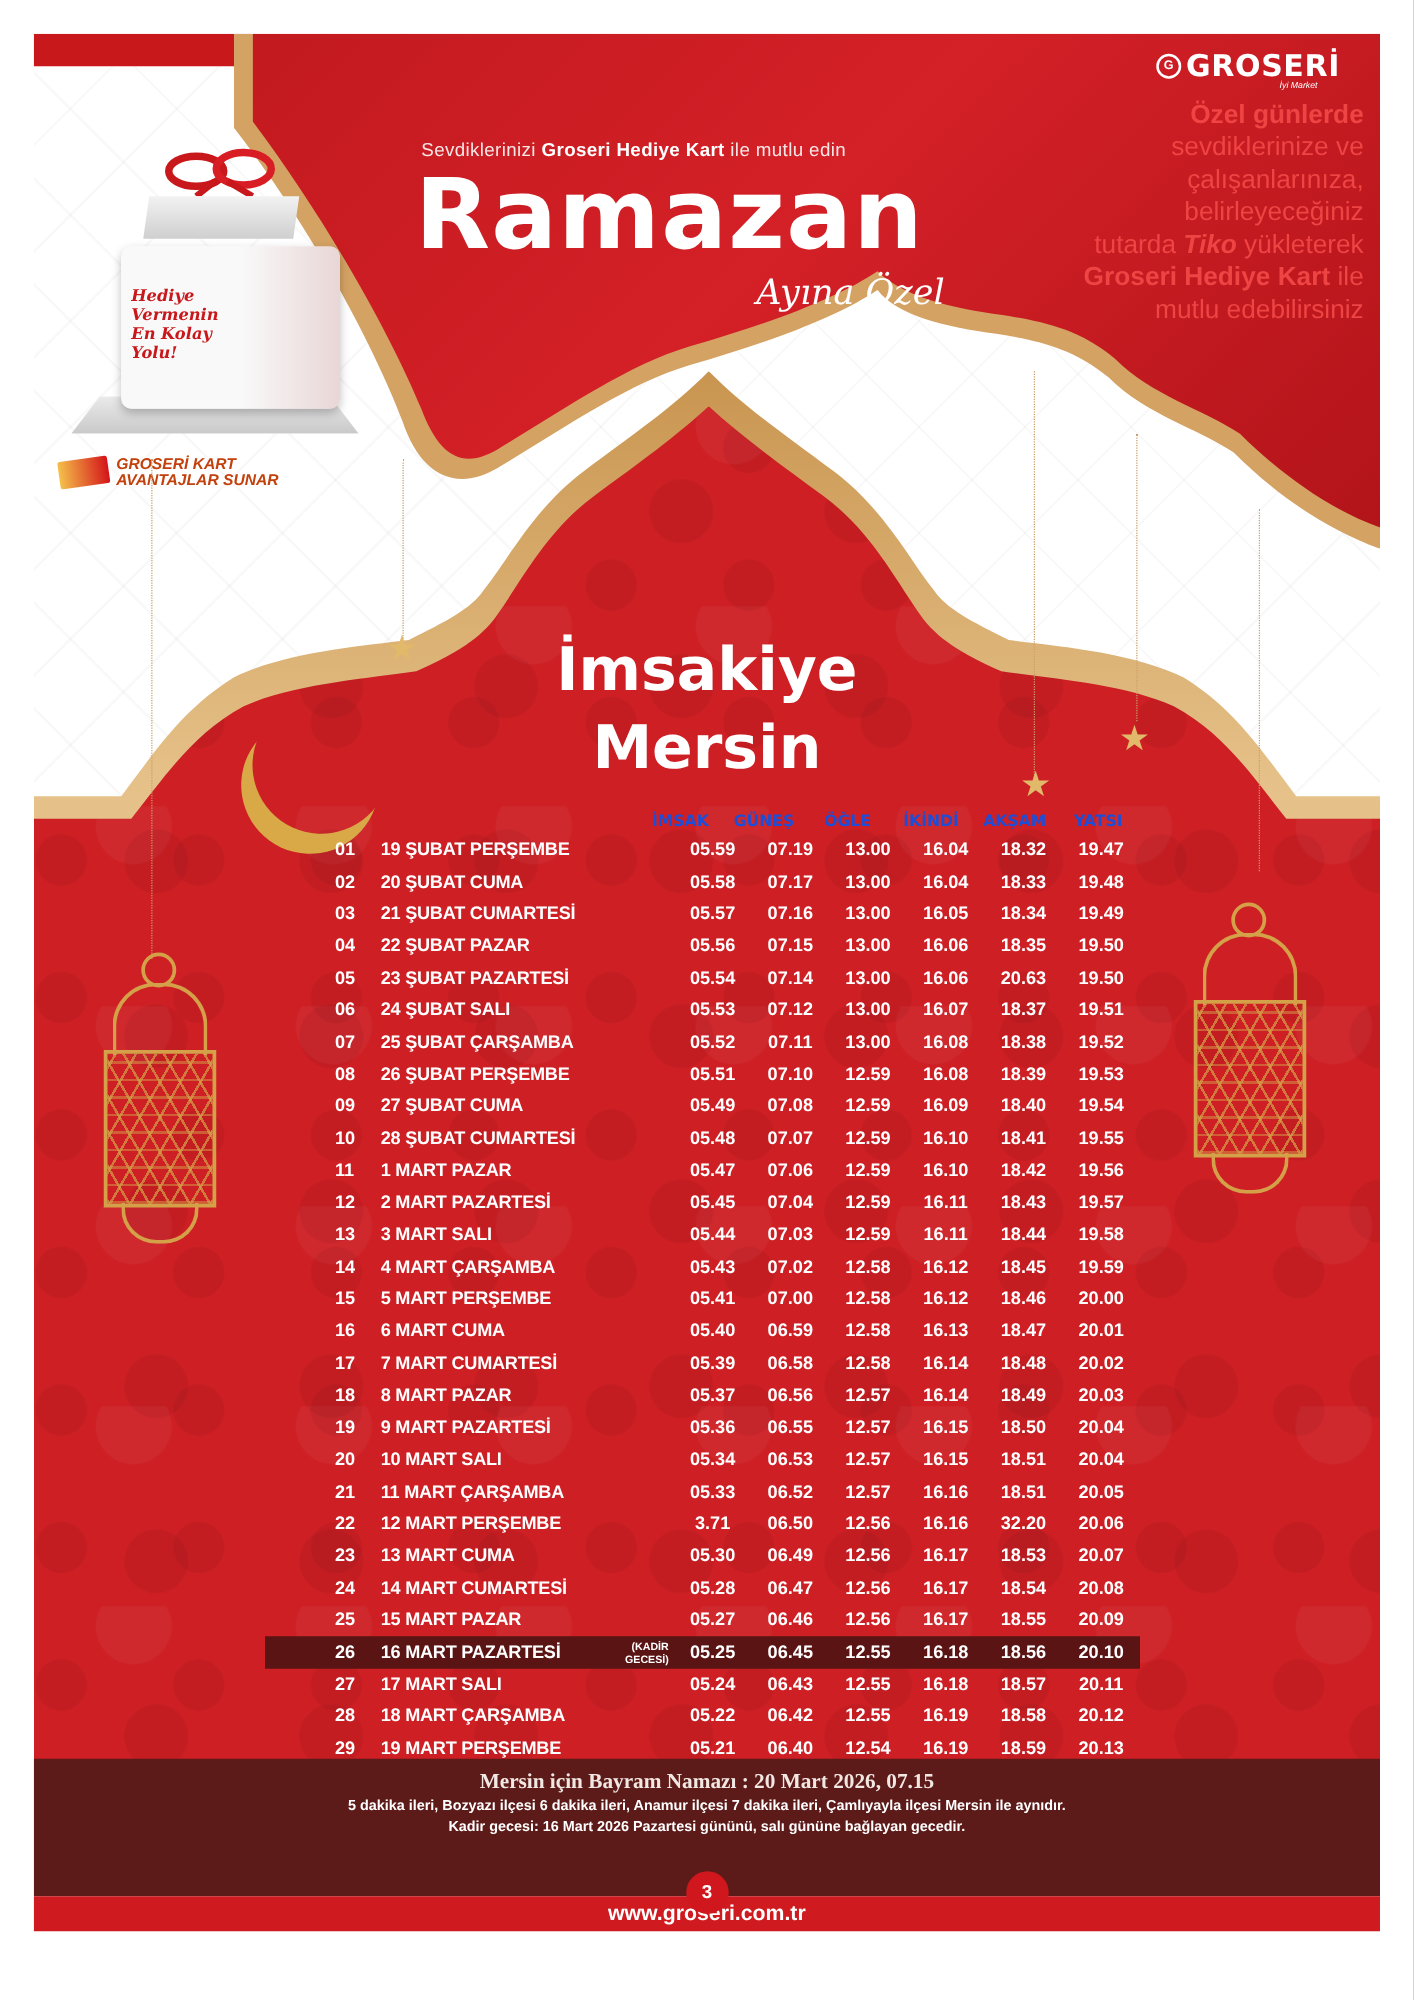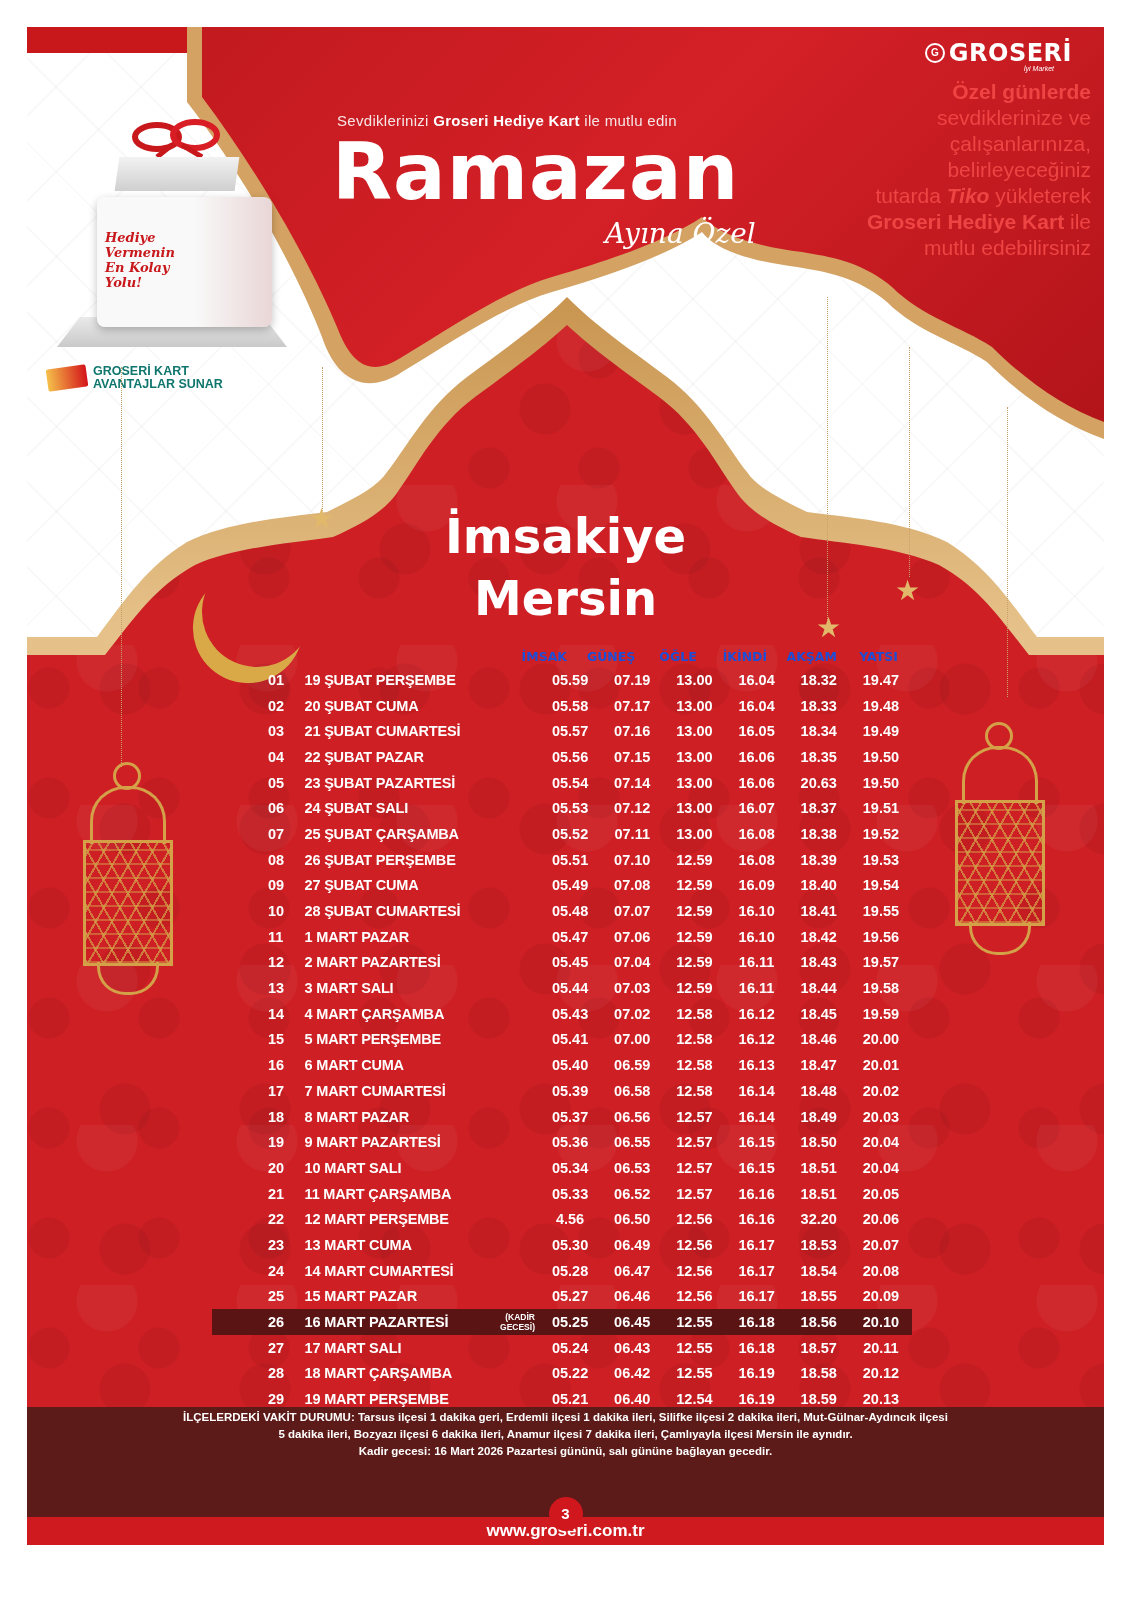--- a/index.html
+++ b/index.html
@@ -61,21 +61,21 @@
   .gift-card-text {
     position: absolute; left: 8px; top: 8px; color: #c8181b; font-family: "DejaVu Serif", serif;
     font-style: italic; font-weight: bold; font-size: 13px; line-height: 15px; width: 80px; margin-top: 25px;
   }
   .gift-box-bottom {
     position: absolute; left: 10px; top: 240px; width: 230px; height: 30px;
     background: linear-gradient(180deg,#eaeaea,#c9c9c9); clip-path: polygon(10% 0,90% 0,100% 100%,0 100%);
   }
   .kart-promo { position: absolute; left: 20px; top: 338px; display: flex; align-items: center; gap: 6px; }
   .kart-thumb { width: 40px; height: 22px; background: linear-gradient(90deg,#f5c04a,#d4141a); border-radius: 2px; transform: rotate(-8deg); }
-  .kart-text { color: #0f766e; font-weight: bold; font-size: 12.5px; line-height: 13px; }
+  .kart-text { color: #c2410c; font-weight: bold; font-size: 12.5px; line-height: 13px; font-style: italic; }
 
   .tagline { position: absolute; left: 310px; top: 85px; color: #f6e6e6; font-size: 15px; letter-spacing: 0.3px; }
   .tagline b { color: #ffffff; }
   .title-ramazan {
     position: absolute; left: 305px; top: 100px; color: #ffffff; font-weight: bold;
     font-size: 78px; letter-spacing: 1px; font-family: "DejaVu Sans", sans-serif;
   }
   .title-script {
     position: absolute; left: 578px; top: 190px; color: #ffffff; font-family: "DejaVu Serif", serif;
     font-style: italic; font-size: 28px;
@@ -462,21 +462,21 @@
           <div class="c-t">06.52</div>
           <div class="c-t">12.57</div>
           <div class="c-t">16.16</div>
           <div class="c-t">18.51</div>
           <div class="c-t">20.05</div>
         </div>
         <div class="trow">
           <div class="c-num">22</div>
           <div class="c-date">12 MART PERŞEMBE</div>
           <div class="c-note"></div>
-          <div class="c-t">4.56</div>
+          <div class="c-t">3.71</div>
           <div class="c-t">06.50</div>
           <div class="c-t">12.56</div>
           <div class="c-t">16.16</div>
           <div class="c-t">32.20</div>
           <div class="c-t">20.06</div>
         </div>
         <div class="trow">
           <div class="c-num">23</div>
           <div class="c-date">13 MART CUMA</div>
           <div class="c-note"></div>
@@ -550,22 +550,22 @@
           <div class="c-t">06.40</div>
           <div class="c-t">12.54</div>
           <div class="c-t">16.19</div>
           <div class="c-t">18.59</div>
           <div class="c-t">20.13</div>
         </div>
       </div>
   </div>
 
   <div class="footer">
+    <div class="bayram">Mersin için Bayram Namazı : 20 Mart 2026, 07.15</div>
     <div class="ilce">
-      <div>İLÇELERDEKİ VAKİT DURUMU: Tarsus ilçesi 1 dakika geri, Erdemli ilçesi 1 dakika ileri, Silifke ilçesi 2 dakika ileri, Mut-Gülnar-Aydıncık ilçesi</div>
       <div>5 dakika ileri, Bozyazı ilçesi 6 dakika ileri, Anamur ilçesi 7 dakika ileri, Çamlıyayla ilçesi Mersin ile aynıdır.</div>
       <div>Kadir gecesi: 16 Mart 2026 Pazartesi gününü, salı gününe bağlayan gecedir.</div>
     </div>
   </div>
   <div class="bottom-bar">
     <span>www.groseri.com.tr</span>
   </div>
   <div class="page-num">3</div>
 </div>
 

